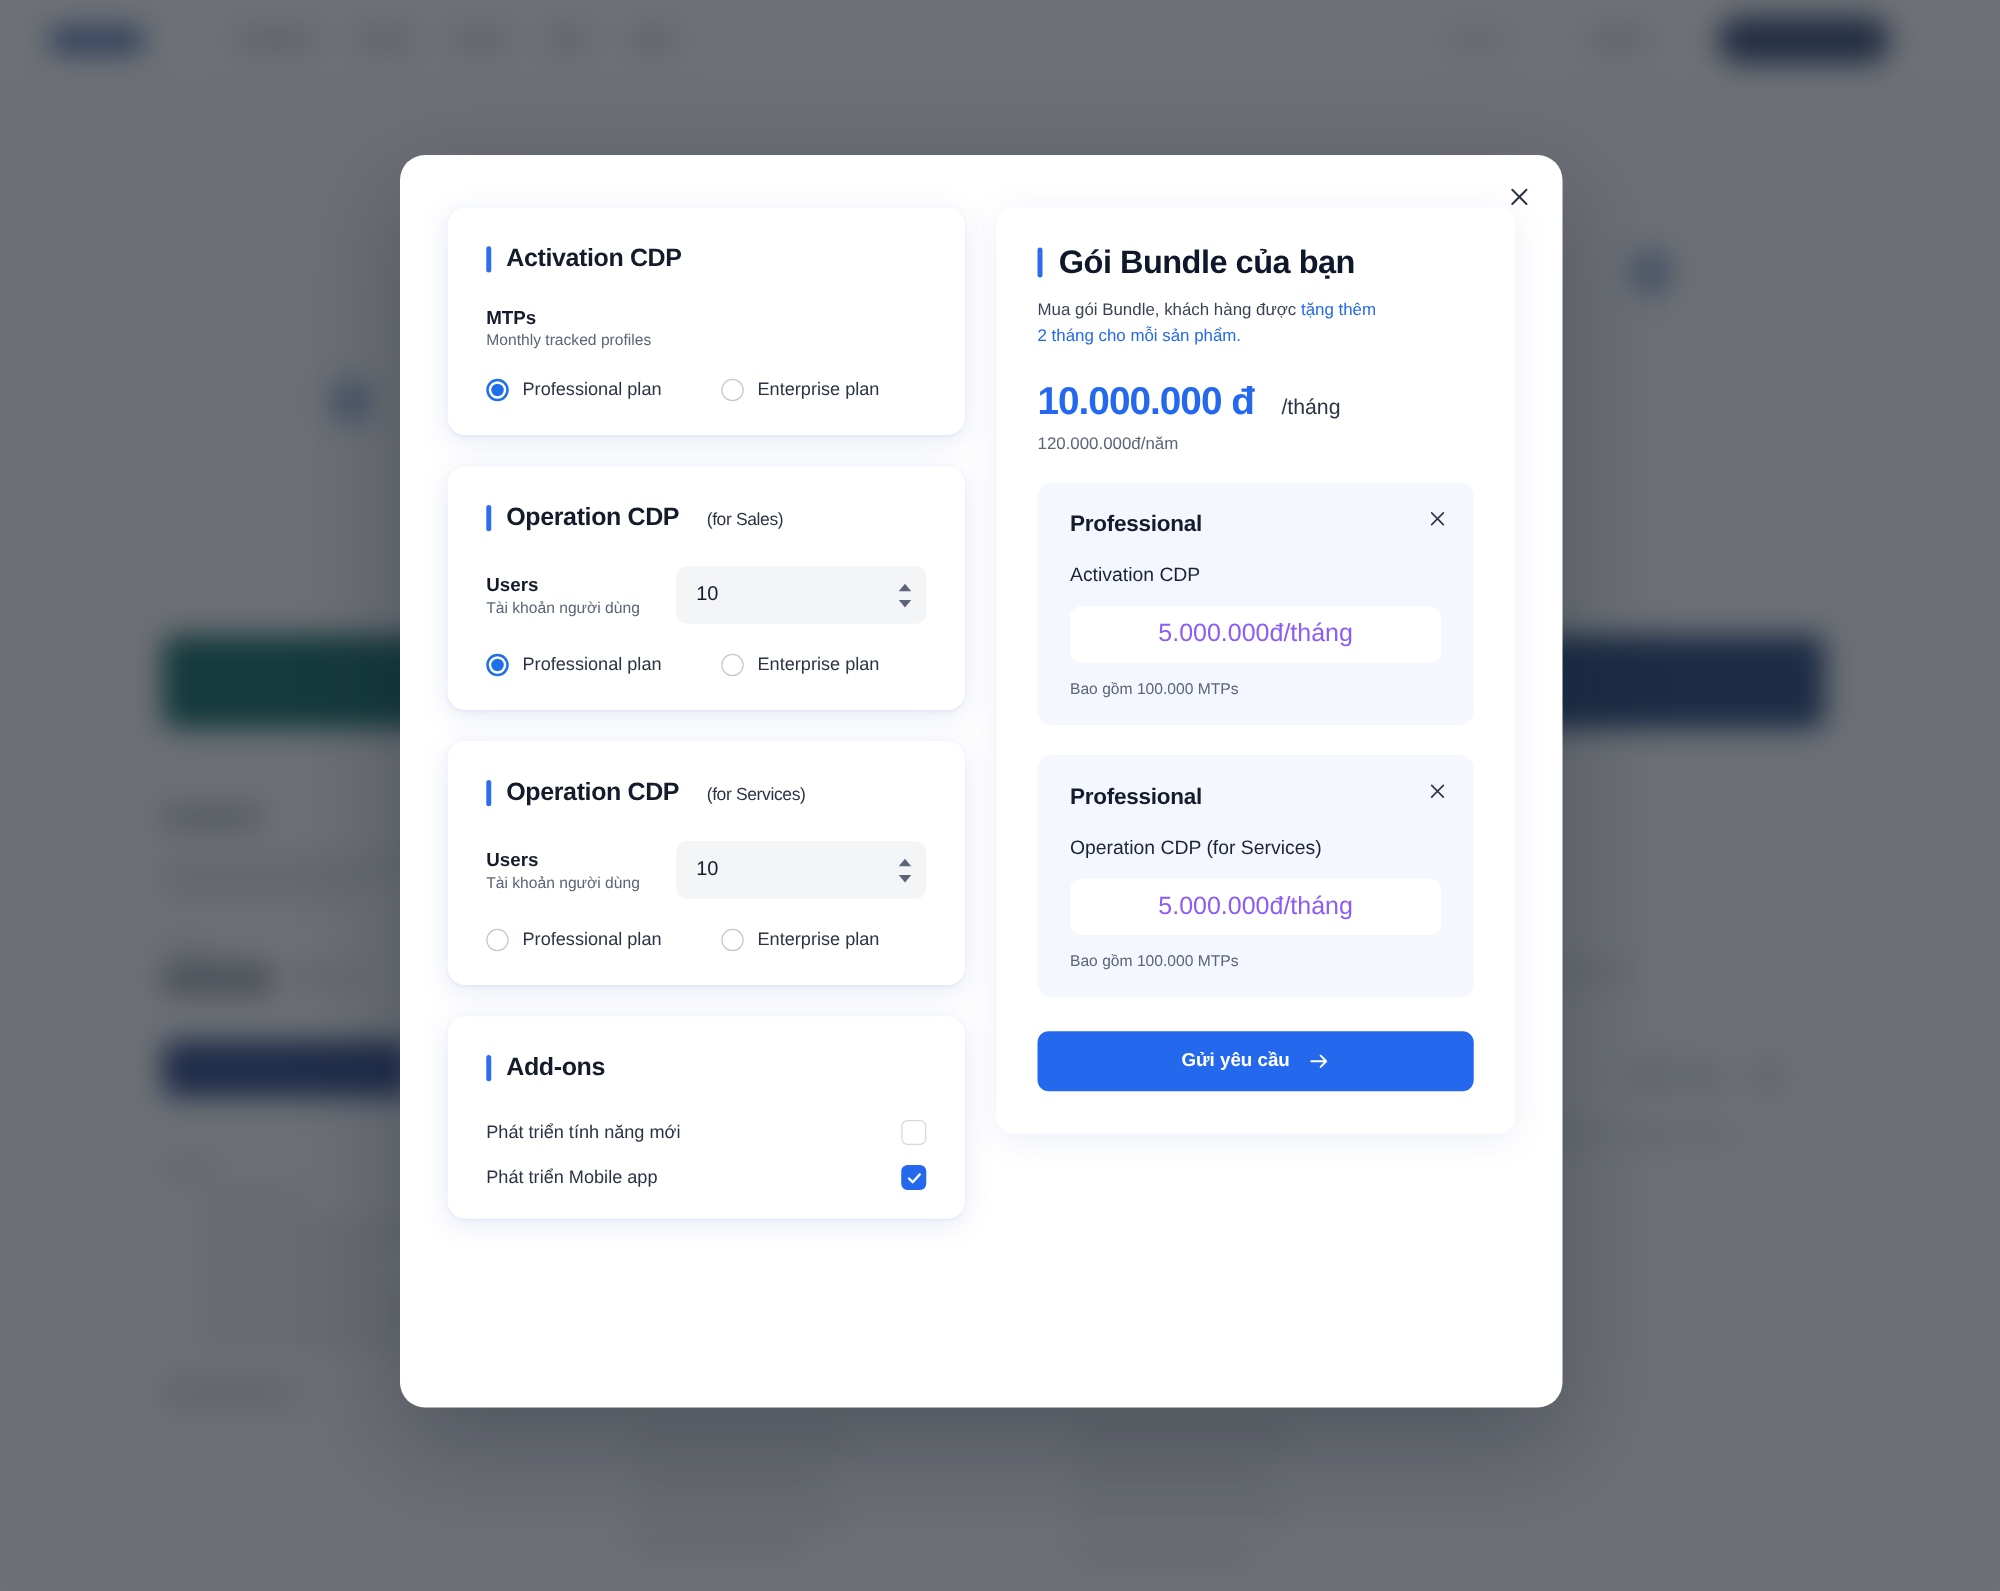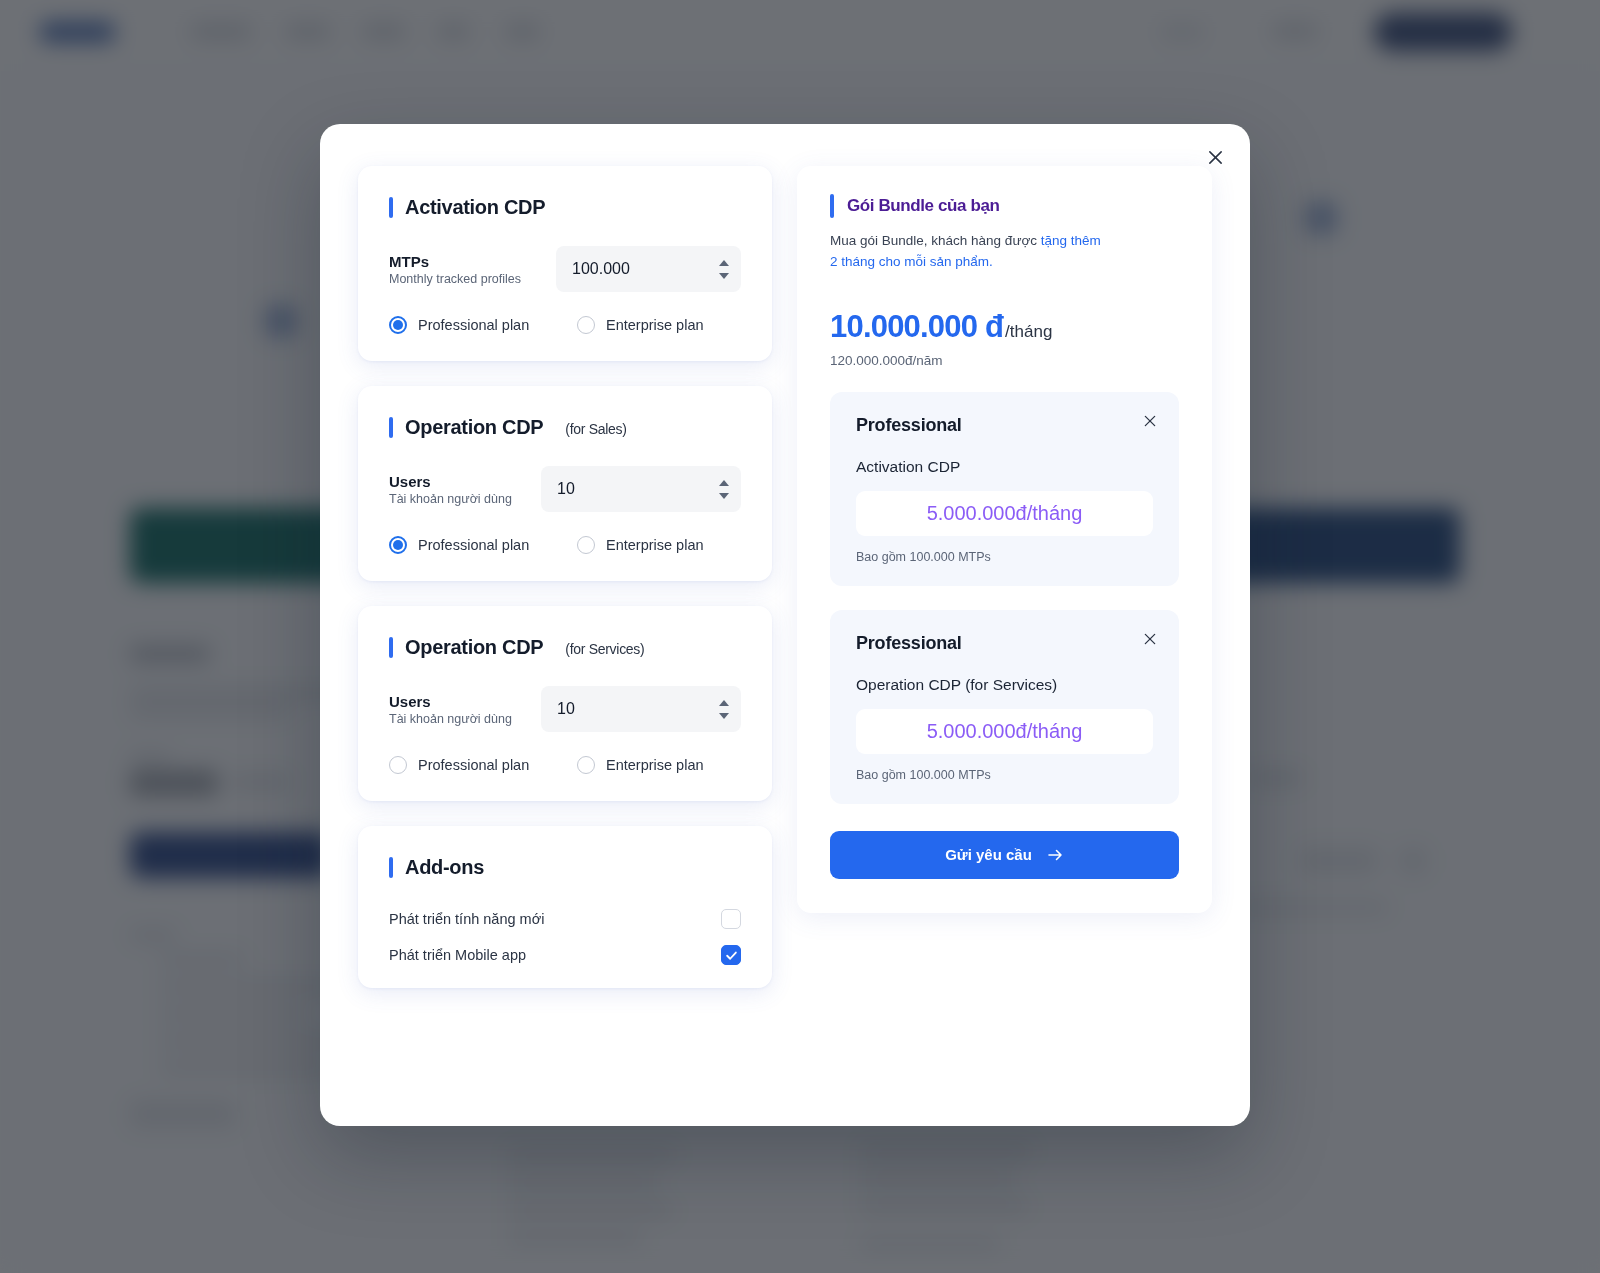--- a/index.html
+++ b/index.html
@@ -113,27 +113,27 @@
   .cbx.on svg { width: 13px; height: 13px; }
 
   
   #right-col {
     width: 415px; background: #ffffff; border-radius: 14px;
     padding: 28px 33px 34px 33px;
     box-shadow: 0 5px 26px rgba(79,98,190,0.10);
   }
   #summary-title-row { display: flex; align-items: center; gap: 13px; }
   #summary-title {
-    font-size: 17px; font-weight: 700; color: #4c1d95; letter-spacing: -0.4px;
+    font-size: 26px; font-weight: 700; color: #0f172a; letter-spacing: -0.4px;
   }
   #summary-note {
     margin-top: 13px; font-size: 13.5px; color: #3a4354; line-height: 1.55;
   }
   #summary-note .hl { color: #2468ee; }
-  #price-row { margin-top: 36px; display: flex; align-items: baseline; gap: 2px; }
+  #price-row { margin-top: 23px; display: flex; align-items: baseline; gap: 22px; }
   #price-main {
     font-size: 31px; font-weight: 700; color: #2468ee; letter-spacing: -0.8px;
   }
   #price-per { font-size: 17px; color: #2b3444; }
   #price-year { margin-top: 8px; font-size: 13.5px; color: #5b6577; }
 
   .sum-card {
     margin-top: 24px; position: relative;
     background: #f4f7fd; border-radius: 12px;
     padding: 23px 26px 22px 26px;
@@ -232,27 +232,20 @@
       <div class="prod-card">
         <div class="card-title-row">
           <div class="title-bar"></div>
           <div class="card-title">Activation CDP</div>
         </div>
         <div class="field-row">
           <div class="field-label-wrap">
             <div class="field-label">MTPs</div>
             <div class="field-sub">Monthly tracked profiles</div>
           </div>
-          <div class="stepper" style="width:185px;">
-            <div class="val">100.000</div>
-            <div class="spin">
-              <span class="up"></span>
-              <span class="dn"></span>
-            </div>
-          </div>
         </div>
         <div class="radio-row">
           <div class="radio-opt first">
             <div class="radio on"></div>
             <div class="radio-label">Professional plan</div>
           </div>
           <div class="radio-opt">
             <div class="radio"></div>
             <div class="radio-label">Enterprise plan</div>
           </div>

